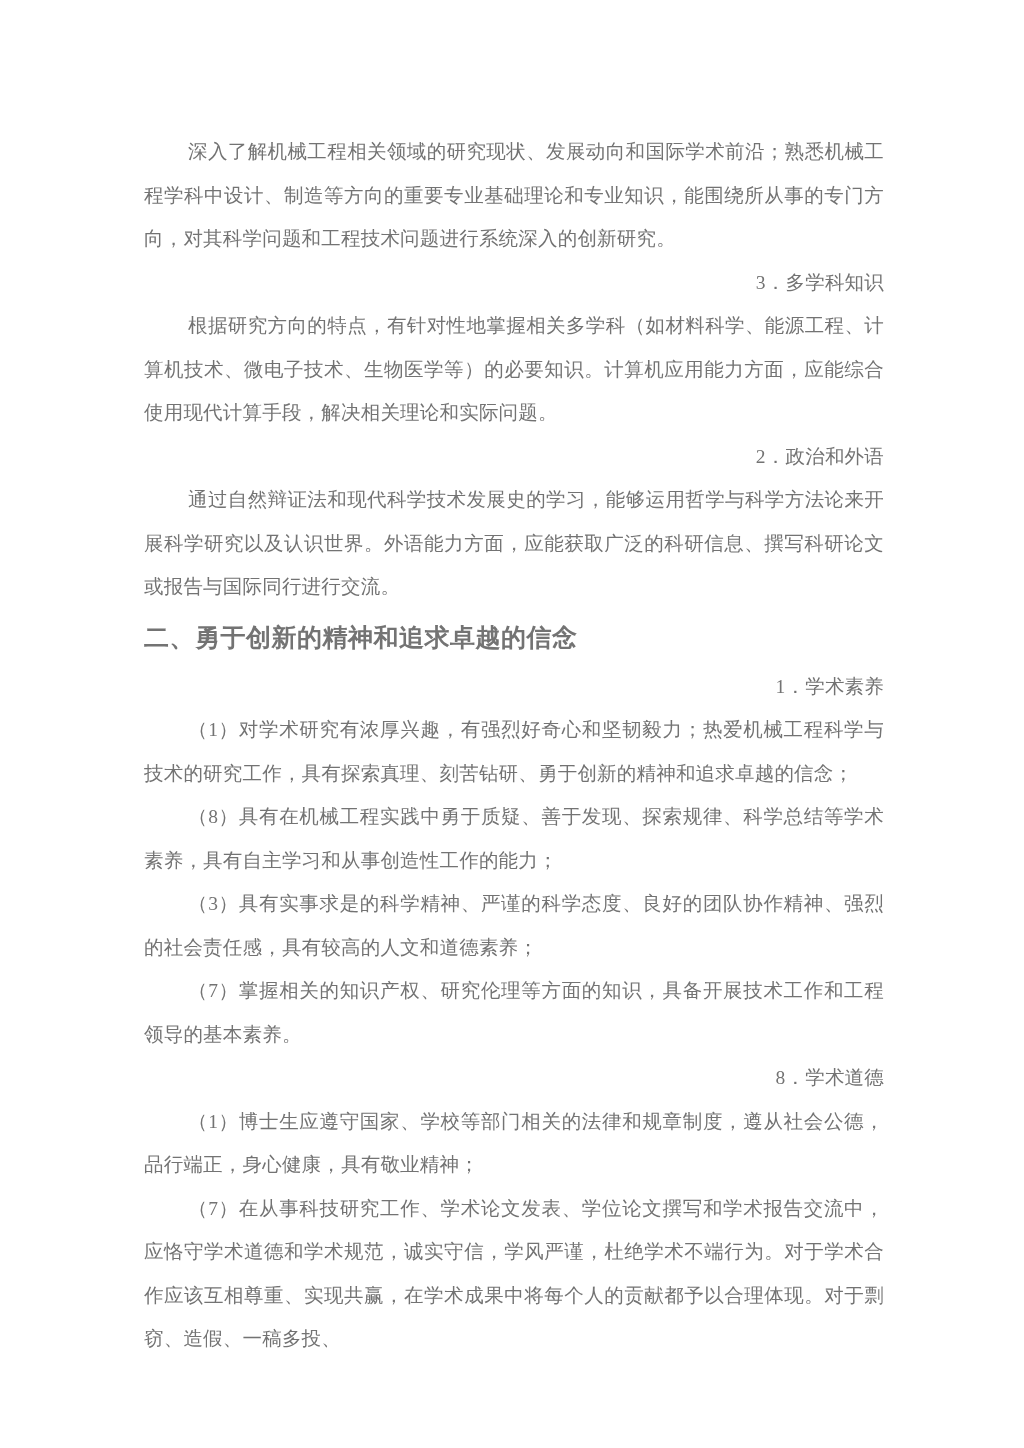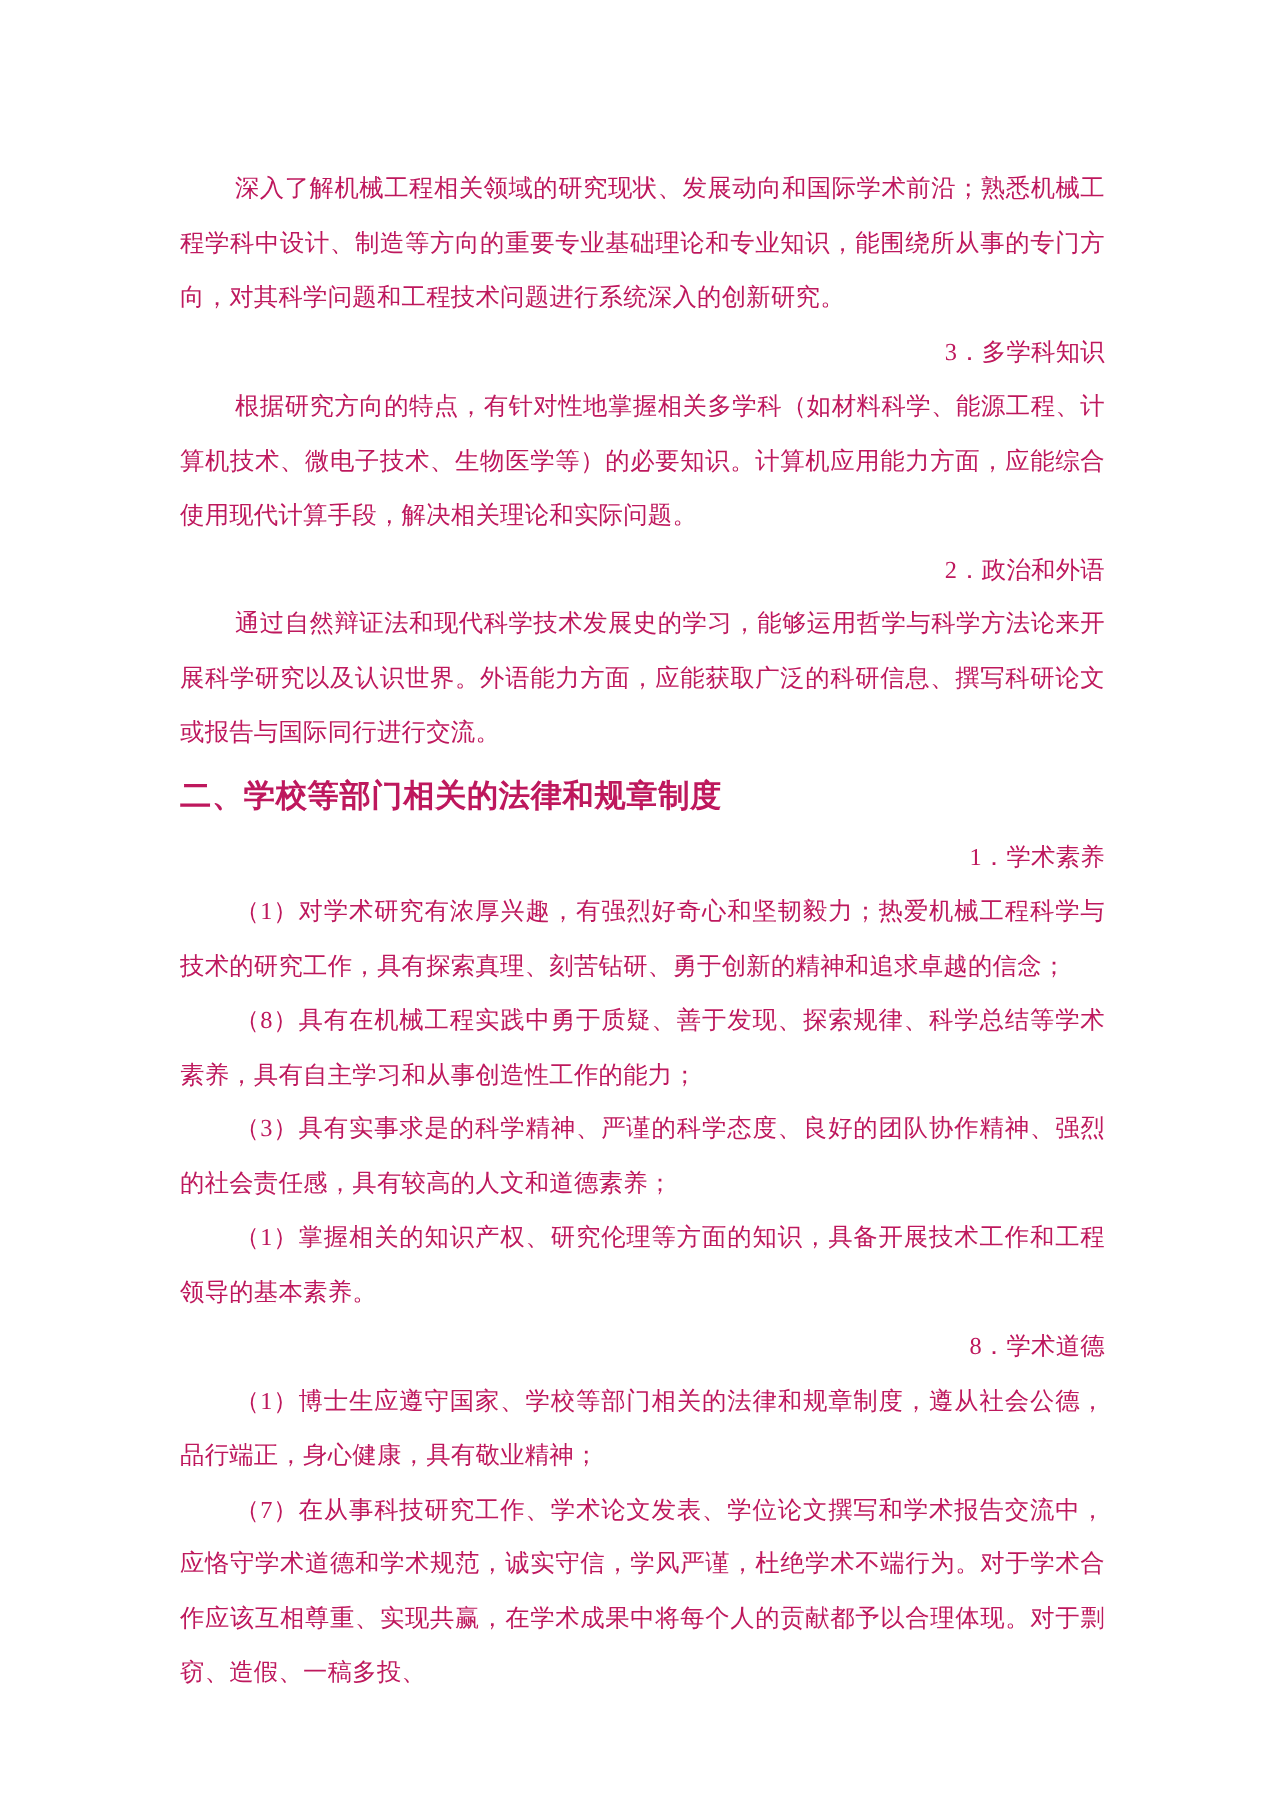--- a/index.html
+++ b/index.html
@@ -7,21 +7,21 @@
     padding: 0;
     background: #e8e8e8;
   }
   .page {
     position: relative;
     box-sizing: border-box;
     width: 1024px;
     height: 1448px;
     margin: 0 auto;
     background: #ffffff;
-    color: #be185d;
+    color: #737373;
     font-family: "Liberation Serif", "DejaVu Serif", serif;
     font-size: 19.5px;
     line-height: 43.5px;
     padding: 130px 140px 0 144px;
     overflow: hidden;
   }
   .para {
     margin: 0;
     text-indent: 44px;
     text-align: justify;
@@ -46,22 +46,22 @@
 </style>
 </head>
 <body>
 
 <div class="page">
   <p class="para">深入了解机械工程相关领域的研究现状、发展动向和国际学术前沿；熟悉机械工程学科中设计、制造等方向的重要专业基础理论和专业知识，能围绕所从事的专门方向，对其科学问题和工程技术问题进行系统深入的创新研究。</p>
   <p class="sub">3．多学科知识</p>
   <p class="para">根据研究方向的特点，有针对性地掌握相关多学科（如材料科学、能源工程、计算机技术、微电子技术、生物医学等）的必要知识。计算机应用能力方面，应能综合使用现代计算手段，解决相关理论和实际问题。</p>
   <p class="sub">2．政治和外语</p>
   <p class="para">通过自然辩证法和现代科学技术发展史的学习，能够运用哲学与科学方法论来开展科学研究以及认识世界。外语能力方面，应能获取广泛的科研信息、撰写科研论文或报告与国际同行进行交流。</p>
-  <h2 class="heading">二、学校等部门相关的法律和规章制度</h2>
+  <h2 class="heading">二、勇于创新的精神和追求卓越的信念</h2>
   <p class="sub">1．学术素养</p>
   <p class="para">（1）对学术研究有浓厚兴趣，有强烈好奇心和坚韧毅力；热爱机械工程科学与技术的研究工作，具有探索真理、刻苦钻研、勇于创新的精神和追求卓越的信念；</p>
   <p class="para">（8）具有在机械工程实践中勇于质疑、善于发现、探索规律、科学总结等学术素养，具有自主学习和从事创造性工作的能力；</p>
   <p class="para">（3）具有实事求是的科学精神、严谨的科学态度、良好的团队协作精神、强烈的社会责任感，具有较高的人文和道德素养；</p>
-  <p class="para">（1）掌握相关的知识产权、研究伦理等方面的知识，具备开展技术工作和工程领导的基本素养。</p>
+  <p class="para">（7）掌握相关的知识产权、研究伦理等方面的知识，具备开展技术工作和工程领导的基本素养。</p>
   <p class="sub">8．学术道德</p>
   <p class="para">（1）博士生应遵守国家、学校等部门相关的法律和规章制度，遵从社会公德，品行端正，身心健康，具有敬业精神；</p>
   <p class="para">（7）在从事科技研究工作、学术论文发表、学位论文撰写和学术报告交流中，应恪守学术道德和学术规范，诚实守信，学风严谨，杜绝学术不端行为。对于学术合作应该互相尊重、实现共赢，在学术成果中将每个人的贡献都予以合理体现。对于剽窃、造假、一稿多投、</p>
 </div>
 
 </body></html>

